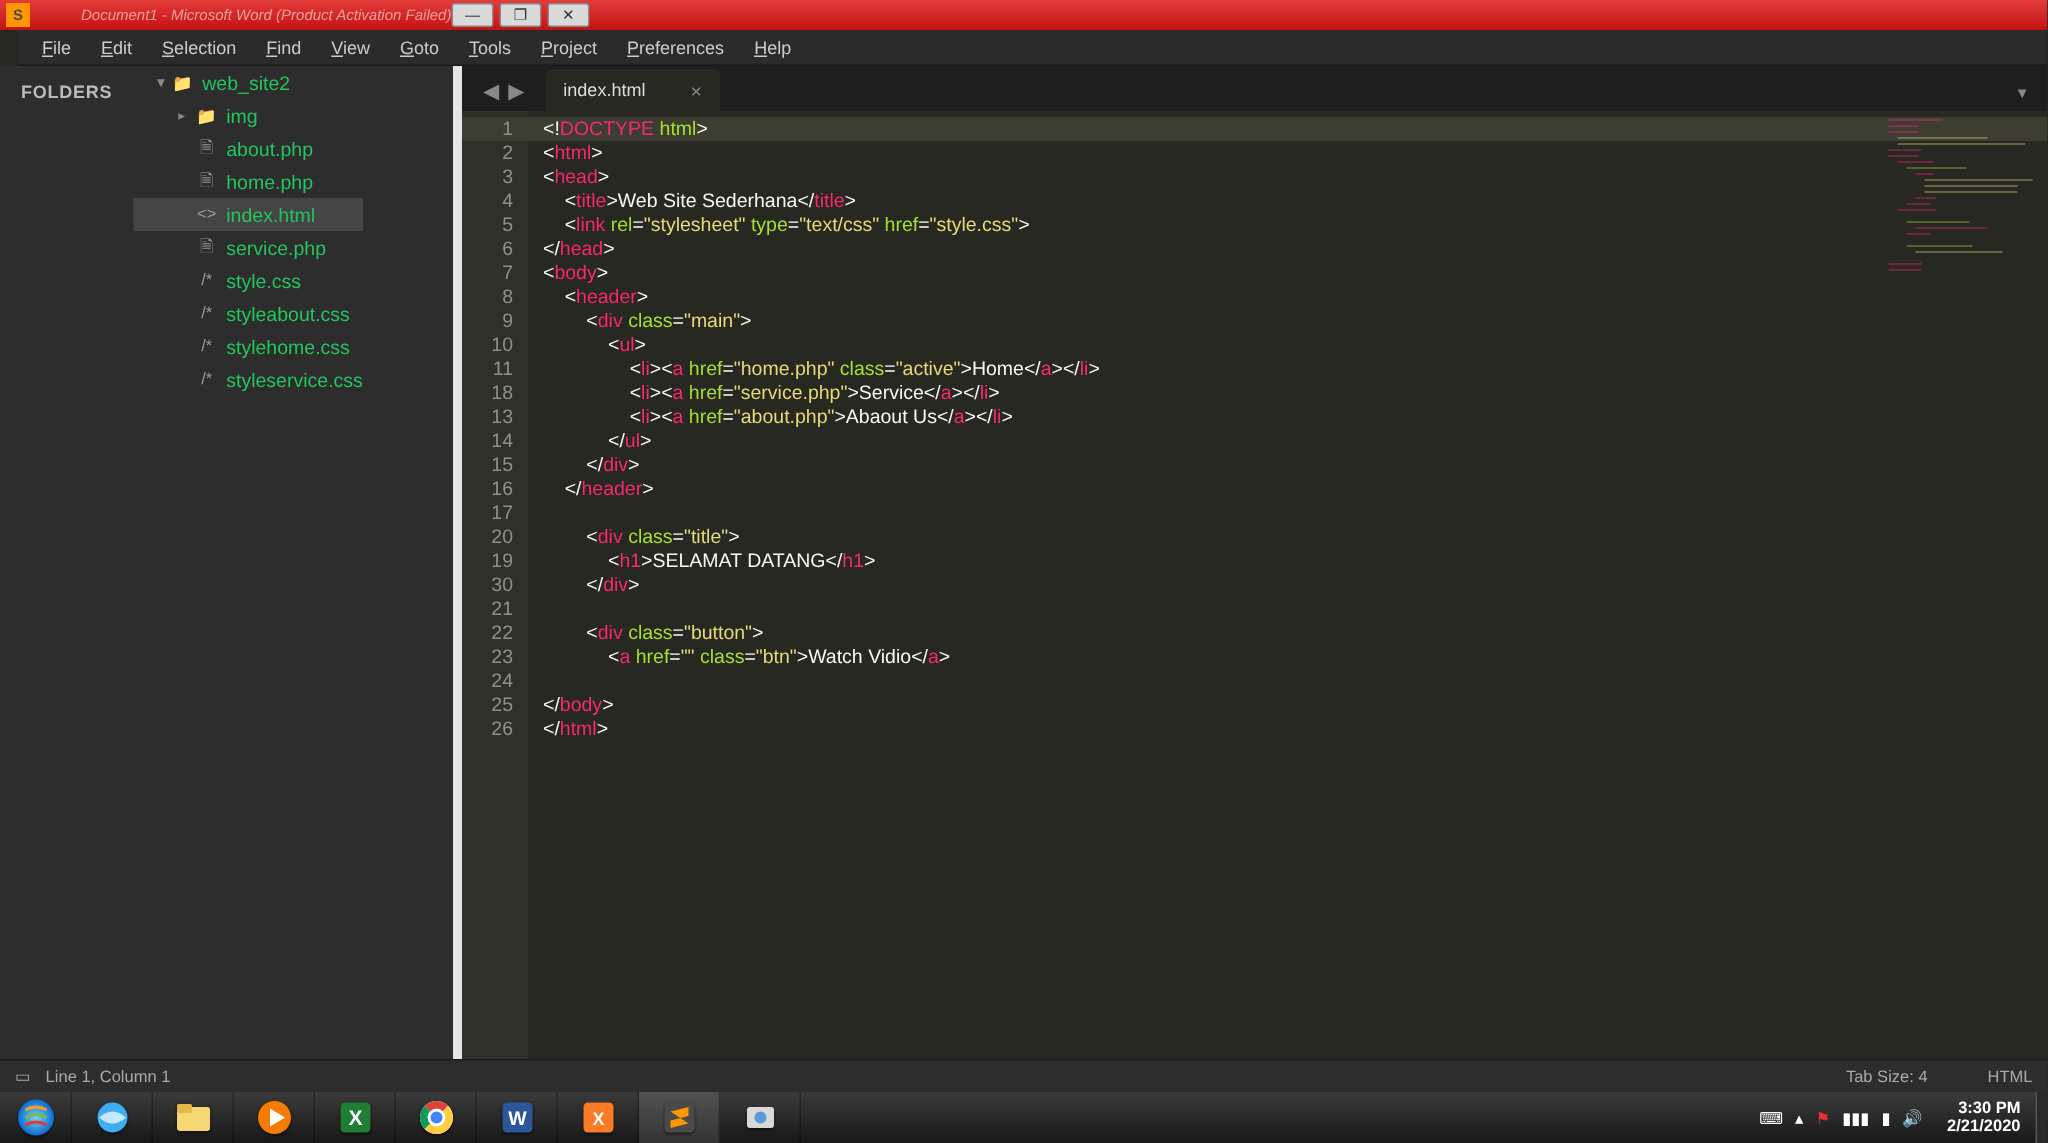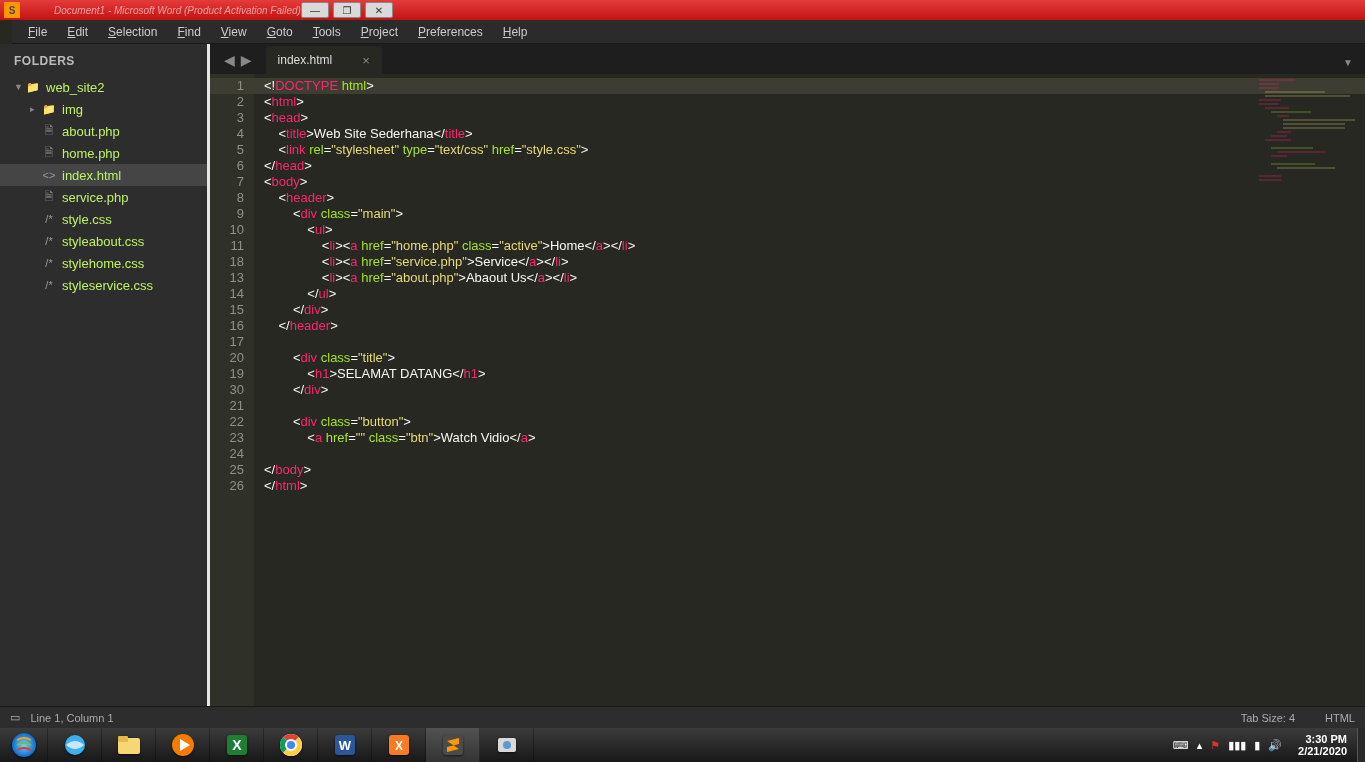--- a/index.html
+++ b/index.html
@@ -15,28 +15,28 @@
 
 
 .menubar { height: 24px; background: #2b2b2b; display: flex; align-items: center; padding: 0 6px; border-bottom: 1px solid #1a1a1a; margin-left: 12px; }
 .menubar .item { color: #ccc; font-size: 12px; padding: 3px 10px; cursor: default; }
 .menubar .item .ul { text-decoration: underline; }
 
 
 .main { flex: 1; display: flex; min-height: 0; }
 
 
-.sidebar { width: 210px; background: #2d2d2d; border-right: 3px solid #e5e5e5; color: #ccc; display: flex; flex-direction: column; }
+.sidebar { width: 308px; background: #2d2d2d; border-right: 6px solid #e5e5e5; color: #ccc; display: flex; flex-direction: row; }
 .sidebar-hdr { padding: 10px 14px 8px; font-size: 12px; font-weight: bold; color: #bbb; letter-spacing: .5px; }
 .tree { font-size: 13px; }
 .tree-row { display: flex; align-items: center; height: 22px; padding-left: 14px; cursor: default; }
 .tree-row.sel { background: #454545; }
 .tree-row .arrow { width: 10px; font-size: 9px; color: #888; }
 .tree-row .ficon { width: 18px; text-align: center; margin-right: 4px; color: #999; font-size: 11px; }
-.tree-row .name { font-size: 13px; color: #bef264; }
+.tree-row .name { font-size: 13px; color: #22c55e; }
 .tree-row.d1 { padding-left: 30px; }
 
 
 .editor-side { flex: 1; display: flex; flex-direction: column; background: #272822; min-width: 0; }
 
 
 .tabbar { height: 30px; background: #1e1e1e; display: flex; align-items: flex-end; padding-left: 6px; }
 .nav-arrows { display: flex; color: #888; font-size: 14px; padding: 0 8px 6px; gap: 6px; }
 .tab { height: 28px; background: #272822; border-radius: 4px 4px 0 0; display: flex; align-items: center; padding: 0 12px; color: #ddd; font-size: 12px; gap: 30px; margin-left: 6px; }
 .tab .close { color: #888; font-size: 13px; }
@@ -55,21 +55,21 @@
 
 .p { color: #f8f8f2; }       
 .t { color: #f92672; }       
 .a { color: #a6e22e; }       
 .s { color: #e6db74; } 
 .doc { color: #f92672; text-align: right; }
 
 
 .statusbar { height: 22px; background: #2d2d2d; border-top: 1px solid #1a1a1a; display: flex; align-items: center; color: #aaa; font-size: 11px; padding: 0 10px; }
 .statusbar .left { display: flex; align-items: center; gap: 10px; }
-.statusbar .right { margin-left: auto; display: flex; gap: 30px; align-items: flex-end; }
+.statusbar .right { margin-left: auto; display: flex; gap: 40px; align-items: flex-end; }
 
 
 .taskbar { height: 34px; background: linear-gradient(#3b3b3b,#181818); display: flex; align-items: center; }
 .tb-left { display: flex; align-items: center; height: 100%; }
 .tb-btn { width: 54px; height: 34px; display: flex; align-items: center; justify-content: center; border-right: 1px solid rgba(0,0,0,.3); }
 .tb-btn.start { width: 48px; }
 .tb-btn svg, .tb-btn .glyph { filter: drop-shadow(0 1px 1px rgba(0,0,0,.6)); }
 .tb-right { margin-left: auto; display: flex; align-items: center; color: #fff; height: 100%; }
 .tray { display: flex; align-items: center; gap: 8px; font-size: 11px; padding: 0 6px; }
 .clock { text-align: right; font-size: 11px; line-height: 12px; padding: 0 10px; font-weight: bold; }

